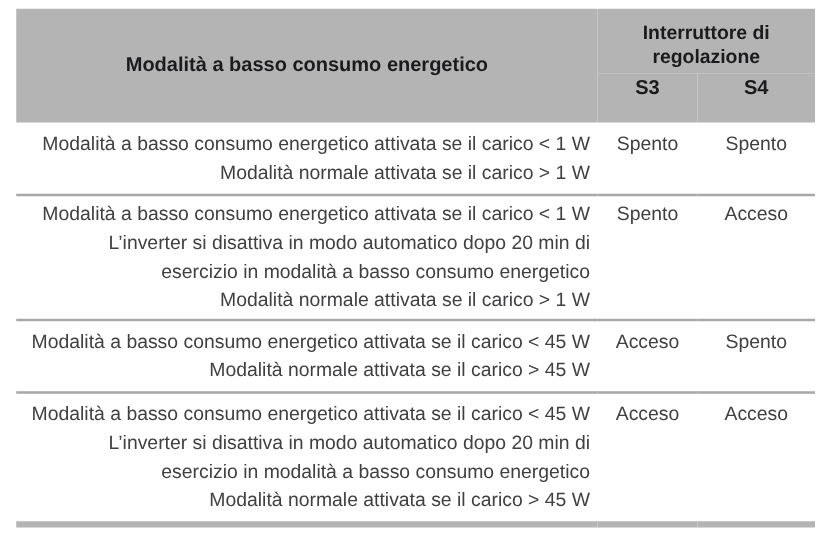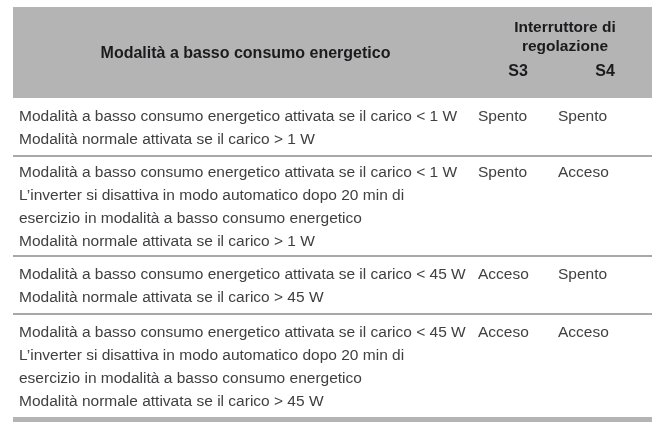--- a/index.html
+++ b/index.html
@@ -63,22 +63,22 @@
     color: #404043;
     font-size: 15.5px;
     line-height: 23px;
   }
   tbody tr:first-child td { padding-top: 6px; }
   tbody tr:nth-child(2) td { padding-top: 3px; padding-bottom: 3px; }
   tbody tr:not(:first-child) td { border-top: 2px solid #a8a8aa; }
   tbody tr:last-child td { border-bottom: 5px solid #b4b4b5; }
 
   td.desc { text-align: center; padding-left: 6px; padding-right: 6px; }
-  td.desc .line { text-align: left; white-space: nowrap; }
-  td.sval { }
+  td.desc .line { text-align: right; white-space: nowrap; }
+  td.sval { text-align: center; }
 </style>
 </head>
 <body>
 
 <div class="page">
   <table class="energy-table">
     <colgroup>
       <col class="c-desc">
       <col class="c-s3">
       <col class="c-s4">

